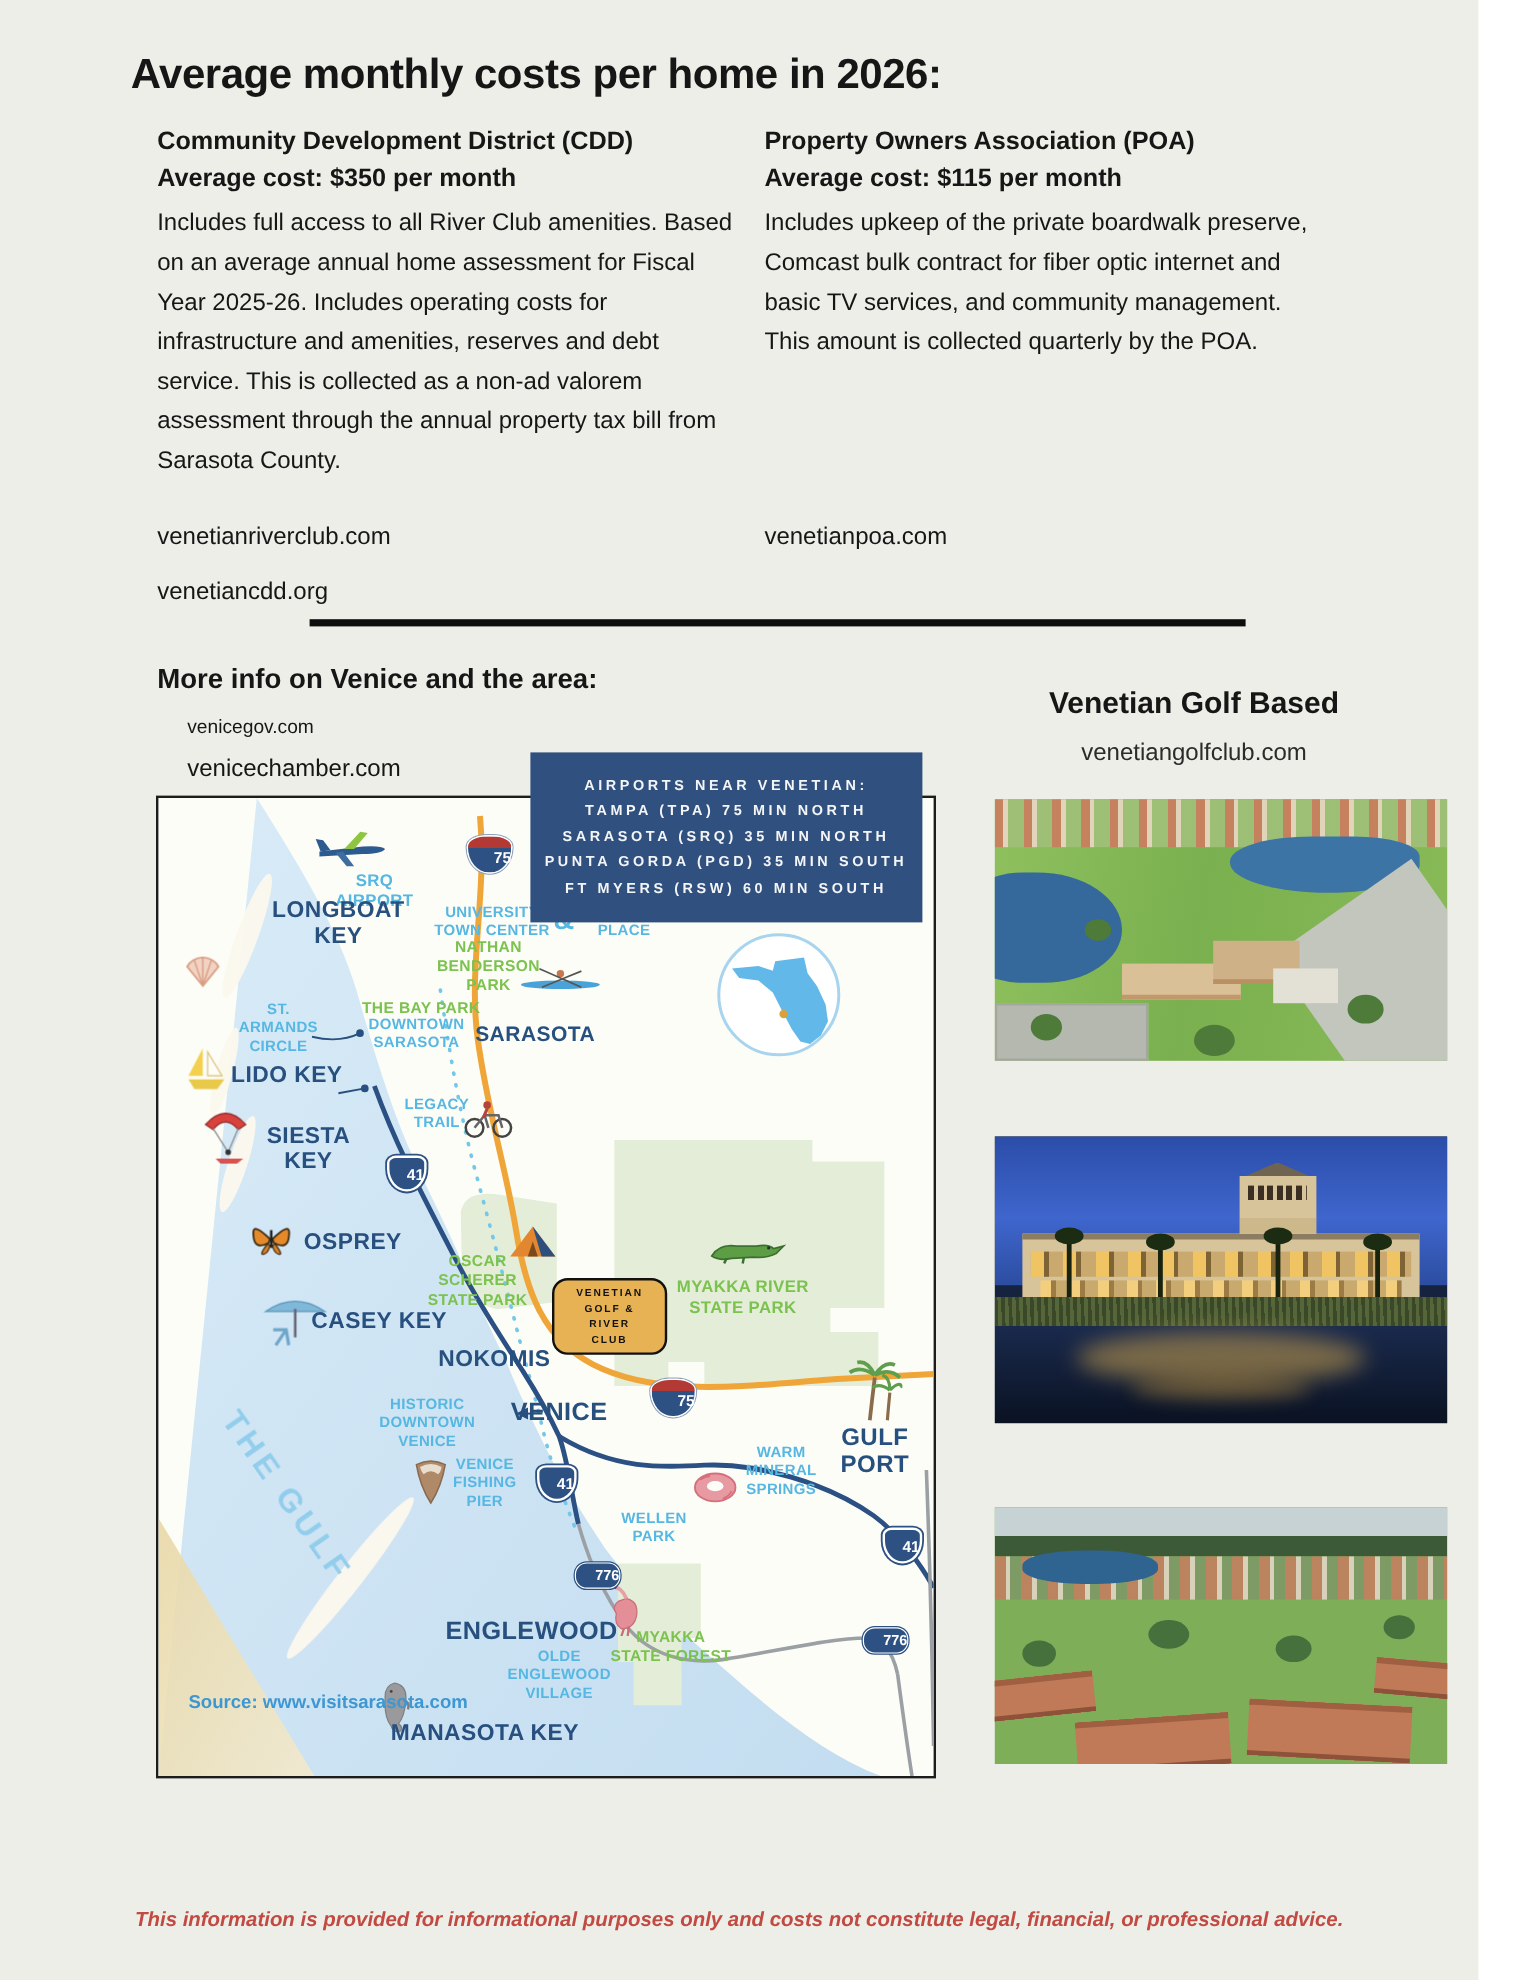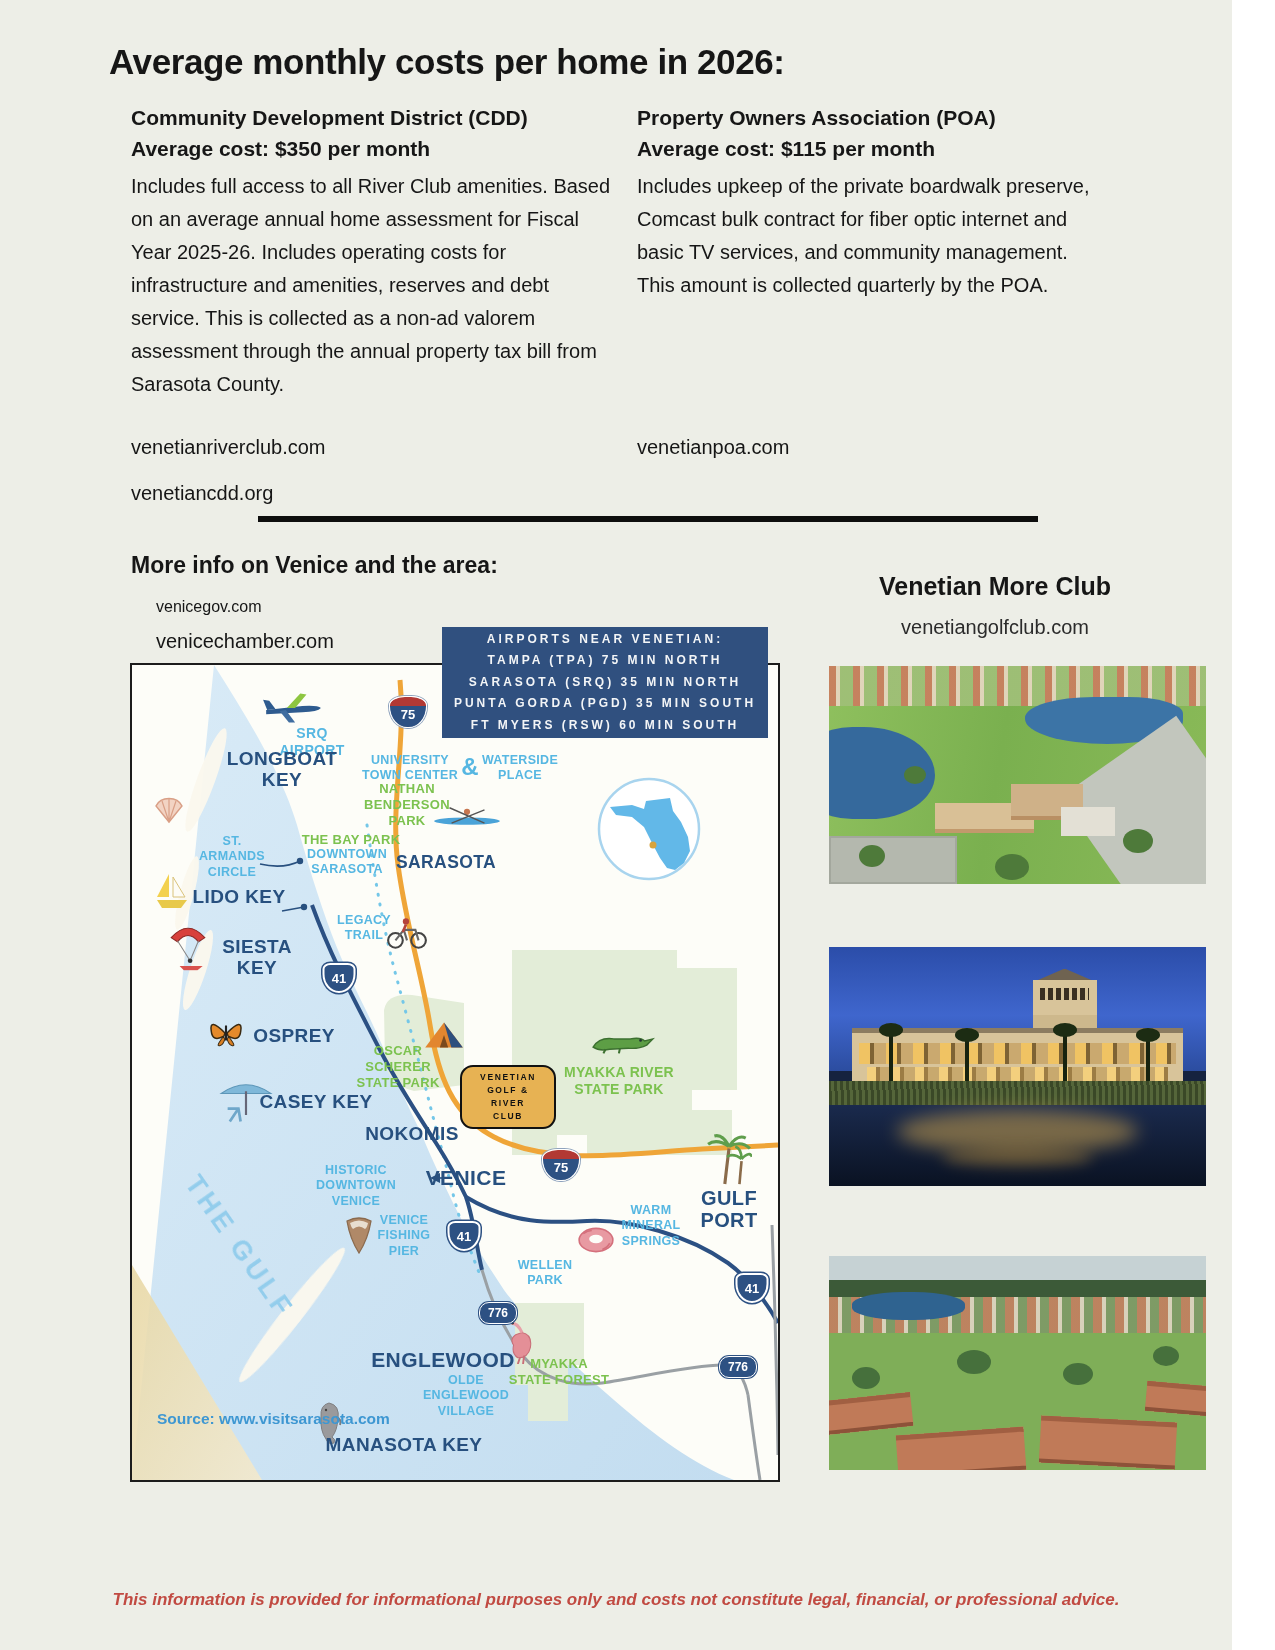--- a/index.html
+++ b/index.html
@@ -17,37 +17,37 @@
   .poa-col{left:637px;top:102px;width:464px;}
   .cdd-links{left:131px;top:428px;font-size:20px;line-height:39px;}
   .poa-links{left:637px;top:428px;font-size:20px;line-height:39px;}
   .divider{left:258px;top:516px;width:780px;height:6px;background:#0e0e0e;}
   .moreinfo-h{left:131px;top:552px;font-size:23px;font-weight:700;}
   .moreinfo-l1{left:156px;top:598px;font-size:16px;}
   .moreinfo-l2{left:156px;top:630px;font-size:20px;}
   .golf-h{left:815px;top:572px;width:360px;text-align:center;font-size:25px;font-weight:700;}
   .golf-l{left:815px;top:616px;width:360px;text-align:center;font-size:20px;color:#2b2b2b;}
   
-  .airports{left:442px;top:627px;width:326px;height:111px;background:#30507f;z-index:30;
+  .airports{left:442px;top:627px;width:326px;height:141px;background:#30507f;z-index:30;
             display:flex;flex-direction:column;justify-content:center;align-items:center;}
   .airports div{color:#f3f5f7;font-weight:700;font-size:12px;letter-spacing:3px;line-height:21.5px;white-space:nowrap;}
   
   .map{left:130px;top:663px;width:646px;height:815px;background:#fdfdf8;border:2px solid #1c1c1c;overflow:hidden;z-index:10;}
   .map svg.bg{position:absolute;left:0;top:0;}
   .lbl{position:absolute;transform:translate(-50%,-50%);text-align:center;white-space:pre-line;font-weight:700;z-index:5;}
   .navy{color:#27507f;font-size:19px;line-height:1.08;letter-spacing:.4px;}
   .lblue{color:#56b7e2;font-size:12.5px;line-height:1.22;letter-spacing:.3px;}
   .green{color:#7cc24f;font-size:13px;line-height:1.22;letter-spacing:.3px;}
   .f14{font-size:14px;} .f17{font-size:17.5px;} .f20{font-size:20px;} .f21{font-size:21px;} .f24{font-size:24px;}
   .gulf{color:#93cdec;font-size:27px;letter-spacing:4px;transform:translate(-50%,-50%) rotate(55deg);}
   .gold-box{position:absolute;left:328px;top:400px;width:92px;height:60px;background:#e7b253;border:2px solid #111;
             border-radius:13px;display:flex;align-items:center;justify-content:center;text-align:center;
             font-size:8.5px;font-weight:700;letter-spacing:1.6px;line-height:1.55;white-space:pre-line;color:#111;z-index:6;}
   .map-source{position:absolute;left:25px;top:745px;font-size:15.5px;font-weight:700;color:#3e97d2;z-index:6;}
-  .shield{position:absolute;transform:translate(-50%,-50%);display:flex;align-items:center;justify-content:center;
+  .shield{position:absolute;transform:translate(-50%,-50%);display:flex;align-items:center;justify-content:flex-end;
           color:#fff;font-weight:700;z-index:6;}
   .i75{width:36px;height:30px;font-size:13px;border:1.6px solid #fff;box-shadow:0 0 0 1px #8fa3bd;
        background:linear-gradient(180deg,#b23934 0 31%,#2d5183 31%);
        border-radius:42% 42% 48% 48% / 30% 30% 68% 68%;}
   .i75 span{margin-top:5px;}
   .u41{width:29px;height:26px;font-size:13px;background:#2d5183;border:2px solid #fff;box-shadow:0 0 0 1.5px #2d5183;
        border-radius:26% 26% 55% 55% / 22% 22% 70% 70%;}
   .r776{width:36px;height:20px;font-size:12px;background:#2d5183;border:1.5px solid #fff;box-shadow:0 0 0 1px #2d5183;
         border-radius:10px;}
   .icon{position:absolute;transform:translate(-50%,-50%);z-index:4;}
@@ -123,21 +123,21 @@
   <div class="abs links poa-links">
     <p>venetianpoa.com</p>
   </div>
 
   <div class="abs divider"></div>
 
   <div class="abs moreinfo-h">More info on Venice and the area:</div>
   <div class="abs moreinfo-l1">venicegov.com</div>
   <div class="abs moreinfo-l2">venicechamber.com</div>
 
-  <div class="abs golf-h">Venetian More Club</div>
+  <div class="abs golf-h">Venetian Golf Based</div>
   <div class="abs golf-l">venetiangolfclub.com</div>
 
   <div class="abs airports">
     <div>AIRPORTS NEAR VENETIAN:</div>
     <div>TAMPA (TPA) 75 MIN NORTH</div>
     <div>SARASOTA (SRQ) 35 MIN NORTH</div>
     <div>PUNTA GORDA (PGD) 35 MIN SOUTH</div>
     <div>FT MYERS (RSW) 60 MIN SOUTH</div>
   </div>
 

